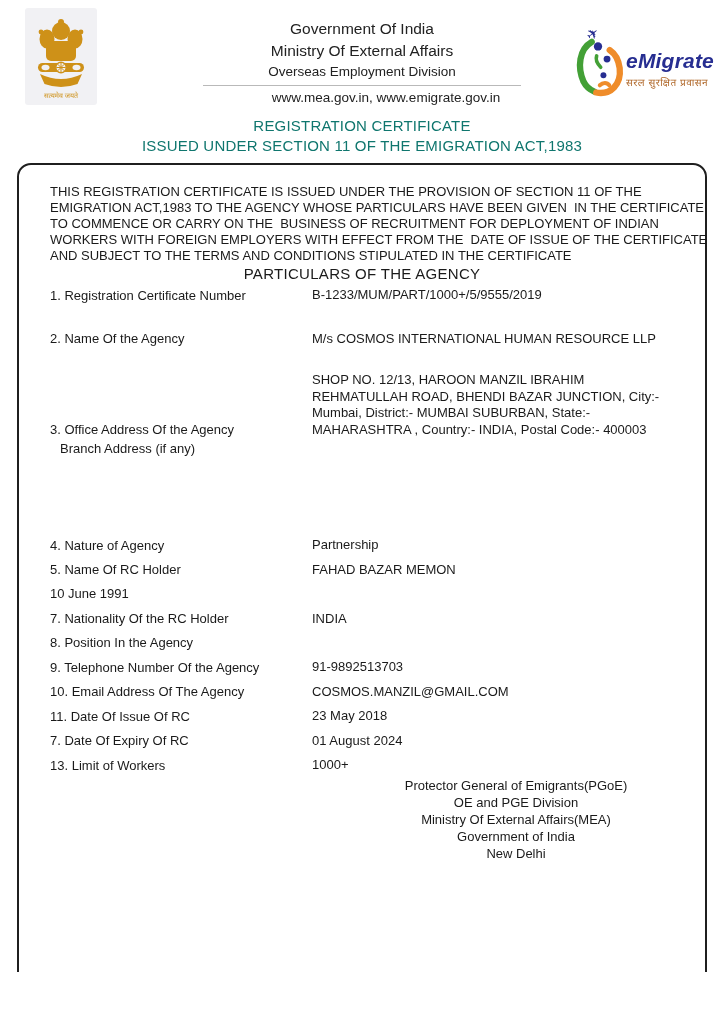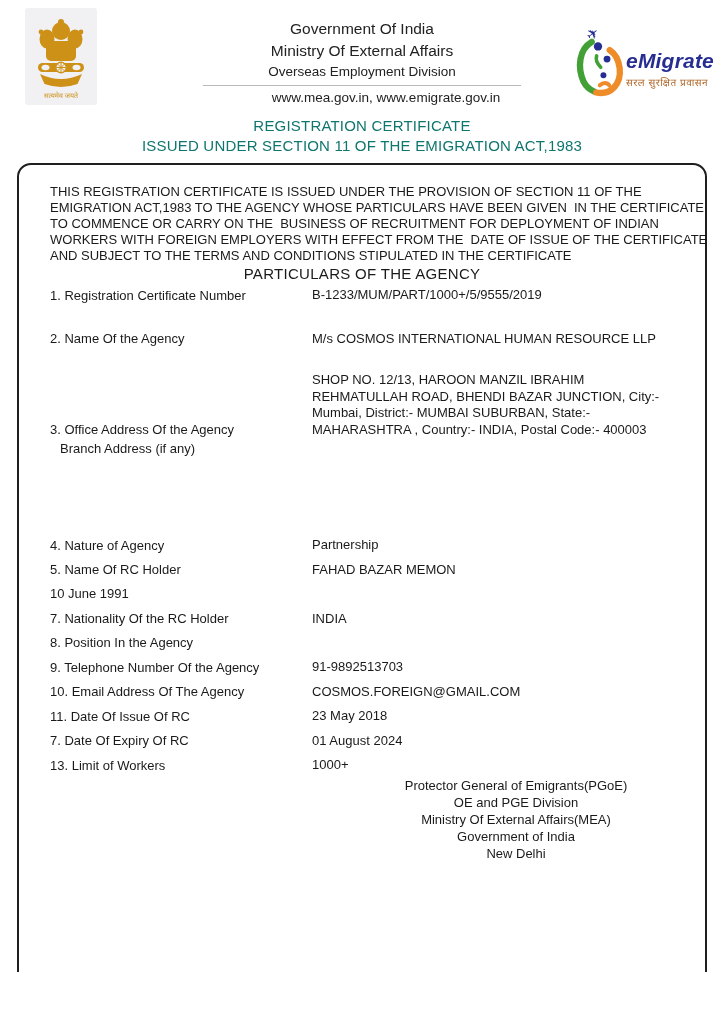--- a/index.html
+++ b/index.html
@@ -208,21 +208,21 @@
       <div class="field-value"></div>
     </div>
 
     <div class="field-row row-tight">
       <div class="field-label">9. Telephone Number Of the Agency</div>
       <div class="field-value">91-9892513703</div>
     </div>
 
     <div class="field-row row-tight">
       <div class="field-label">10. Email Address Of The Agency</div>
-      <div class="field-value">COSMOS.FOREIGN@GMAIL.COM</div>
+      <div class="field-value">COSMOS.MANZIL@GMAIL.COM</div>
     </div>
 
     <div class="field-row row-tight">
       <div class="field-label">11. Date Of Issue Of RC</div>
       <div class="field-value">23 May 2018</div>
     </div>
 
     <div class="field-row row-tight">
       <div class="field-label">7. Date Of Expiry Of RC</div>
       <div class="field-value">01 August 2024</div>

